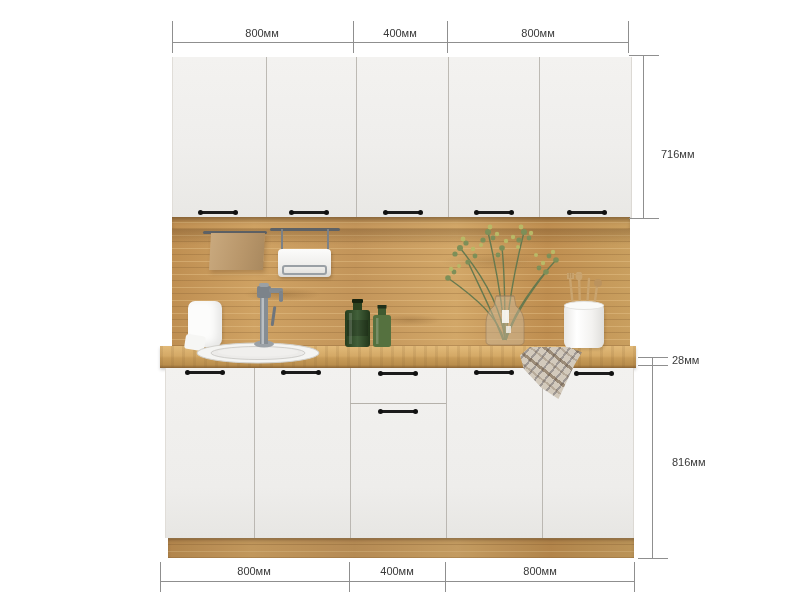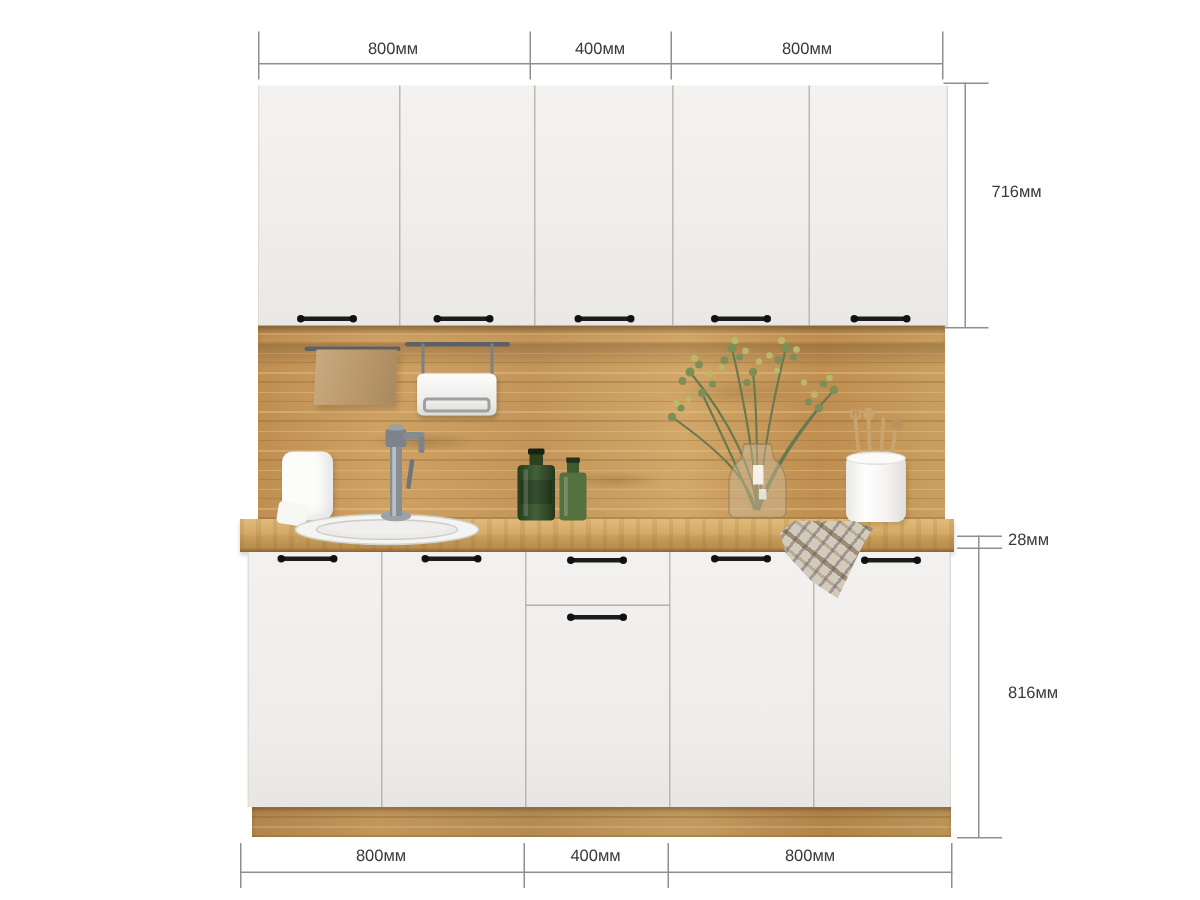--- a/index.html
+++ b/index.html
@@ -241,21 +241,21 @@
     <div class="dline" style="left:628px;top:21px;width:1px;height:32px;"></div>
     <div class="dlabel centered" style="left:262px;top:27px;">800мм</div>
     <div class="dlabel centered" style="left:400px;top:27px;">400мм</div>
     <div class="dlabel centered" style="left:538px;top:27px;">800мм</div>
   </div>
 
   <div style="position:absolute;z-index:8;">
     <div class="dline" style="left:643px;top:55px;width:1px;height:163px;"></div>
     <div class="dline" style="left:629px;top:55px;width:30px;height:1px;"></div>
     <div class="dline" style="left:629px;top:218px;width:30px;height:1px;"></div>
-    <div class="dlabel" style="left:661px;top:122px;">716мм</div>
+    <div class="dlabel" style="left:661px;top:148px;">716мм</div>
   </div>
 
   <div style="position:absolute;z-index:8;">
     <div class="dline" style="left:638px;top:357px;width:30px;height:1px;"></div>
     <div class="dline" style="left:638px;top:365px;width:30px;height:1px;"></div>
     <div class="dline" style="left:652px;top:357px;width:1px;height:201px;"></div>
     <div class="dline" style="left:638px;top:558px;width:30px;height:1px;"></div>
     <div class="dlabel" style="left:672px;top:354px;">28мм</div>
     <div class="dlabel" style="left:672px;top:456px;">816мм</div>
   </div>

